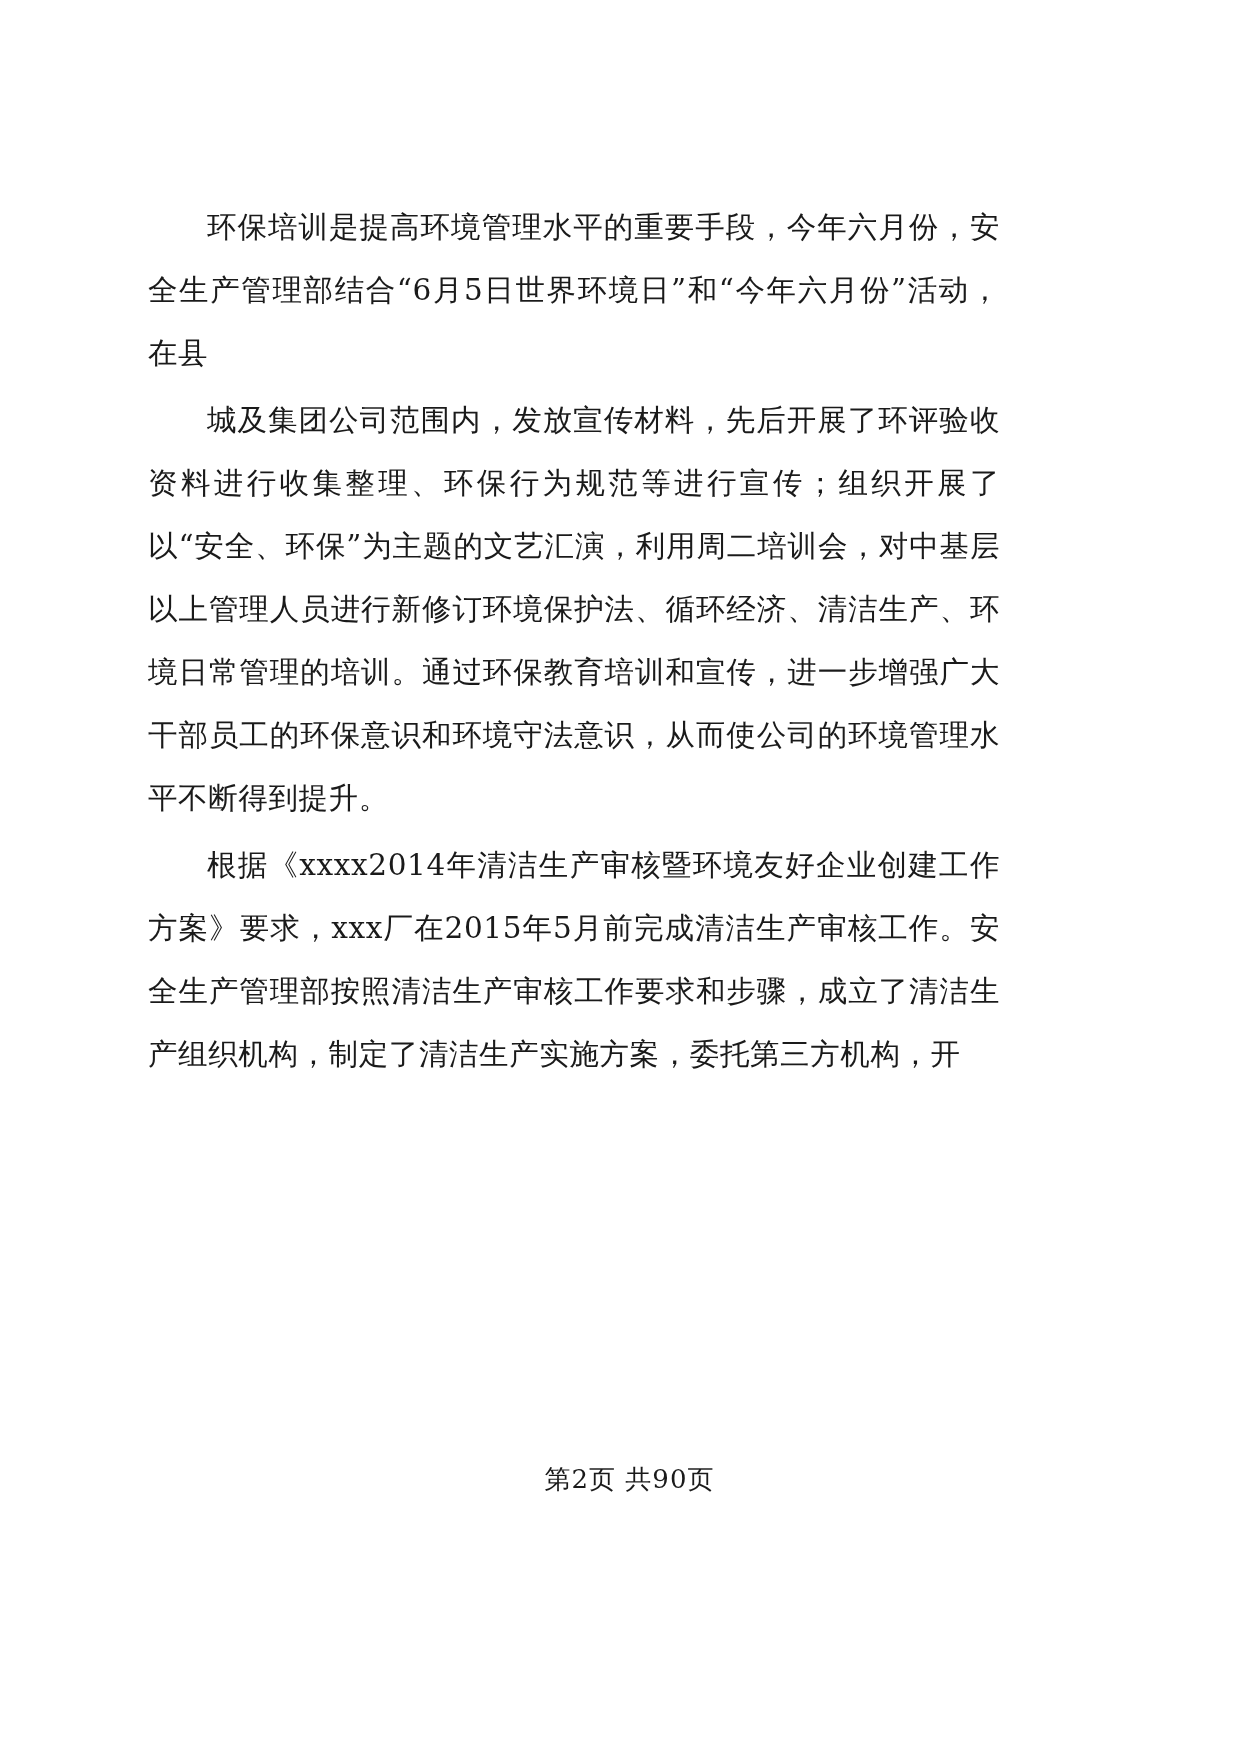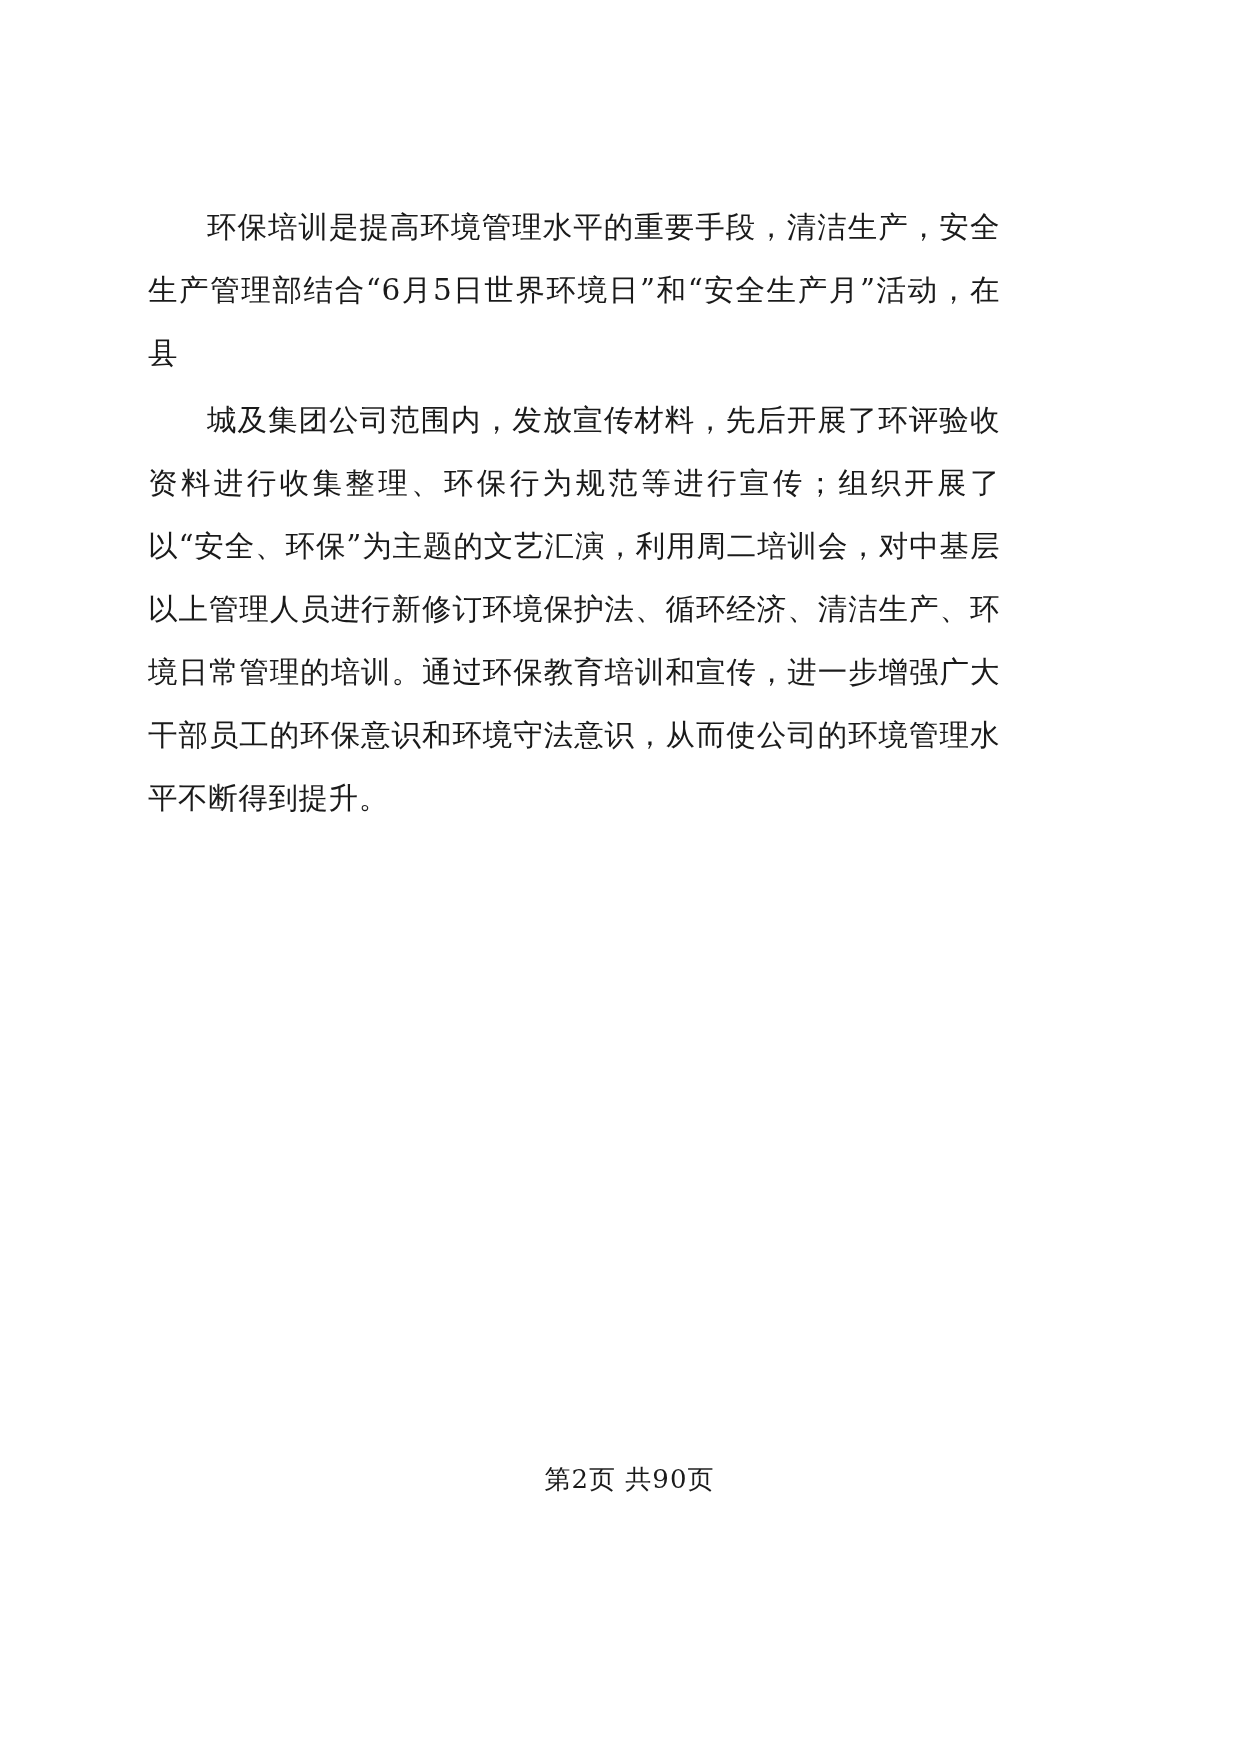--- a/index.html
+++ b/index.html
@@ -44,17 +44,18 @@
     font-family: "DejaVu Serif", "Liberation Serif", serif;
     letter-spacing: 1px;
     padding-left: 18px;
   }
 </style>
 </head>
 <body>
 
 <div class="page">
   <div class="content">
-    <p class="para">环保培训是提高环境管理水平的重要手段，清洁生产，安全生产管理部结合“6月5日世界环境日”和“安全生产月”活动，在县</p>
+    <p class="para">环保培训是提高环境管理水平的重要手段，今年六月份，安全生产管理部结合“6月5日世界环境日”和“今年六月份”活动，在县</p>
     <p class="para">城及集团公司范围内，发放宣传材料，先后开展了环评验收资料进行收集整理、环保行为规范等进行宣传；组织开展了以“安全、环保”为主题的文艺汇演，利用周二培训会，对中基层以上管理人员进行新修订环境保护法、循环经济、清洁生产、环境日常管理的培训。通过环保教育培训和宣传，进一步增强广大干部员工的环保意识和环境守法意识，从而使公司的环境管理水平不断得到提升。</p>
+    <p class="para">根据《xxxx2014年清洁生产审核暨环境友好企业创建工作方案》要求，xxx厂在2015年5月前完成清洁生产审核工作。安全生产管理部按照清洁生产审核工作要求和步骤，成立了清洁生产组织机构，制定了清洁生产实施方案，委托第三方机构，开</p>
   </div>
   <div class="footer">第2页  共90页</div>
 </div>
 
 </body></html>

